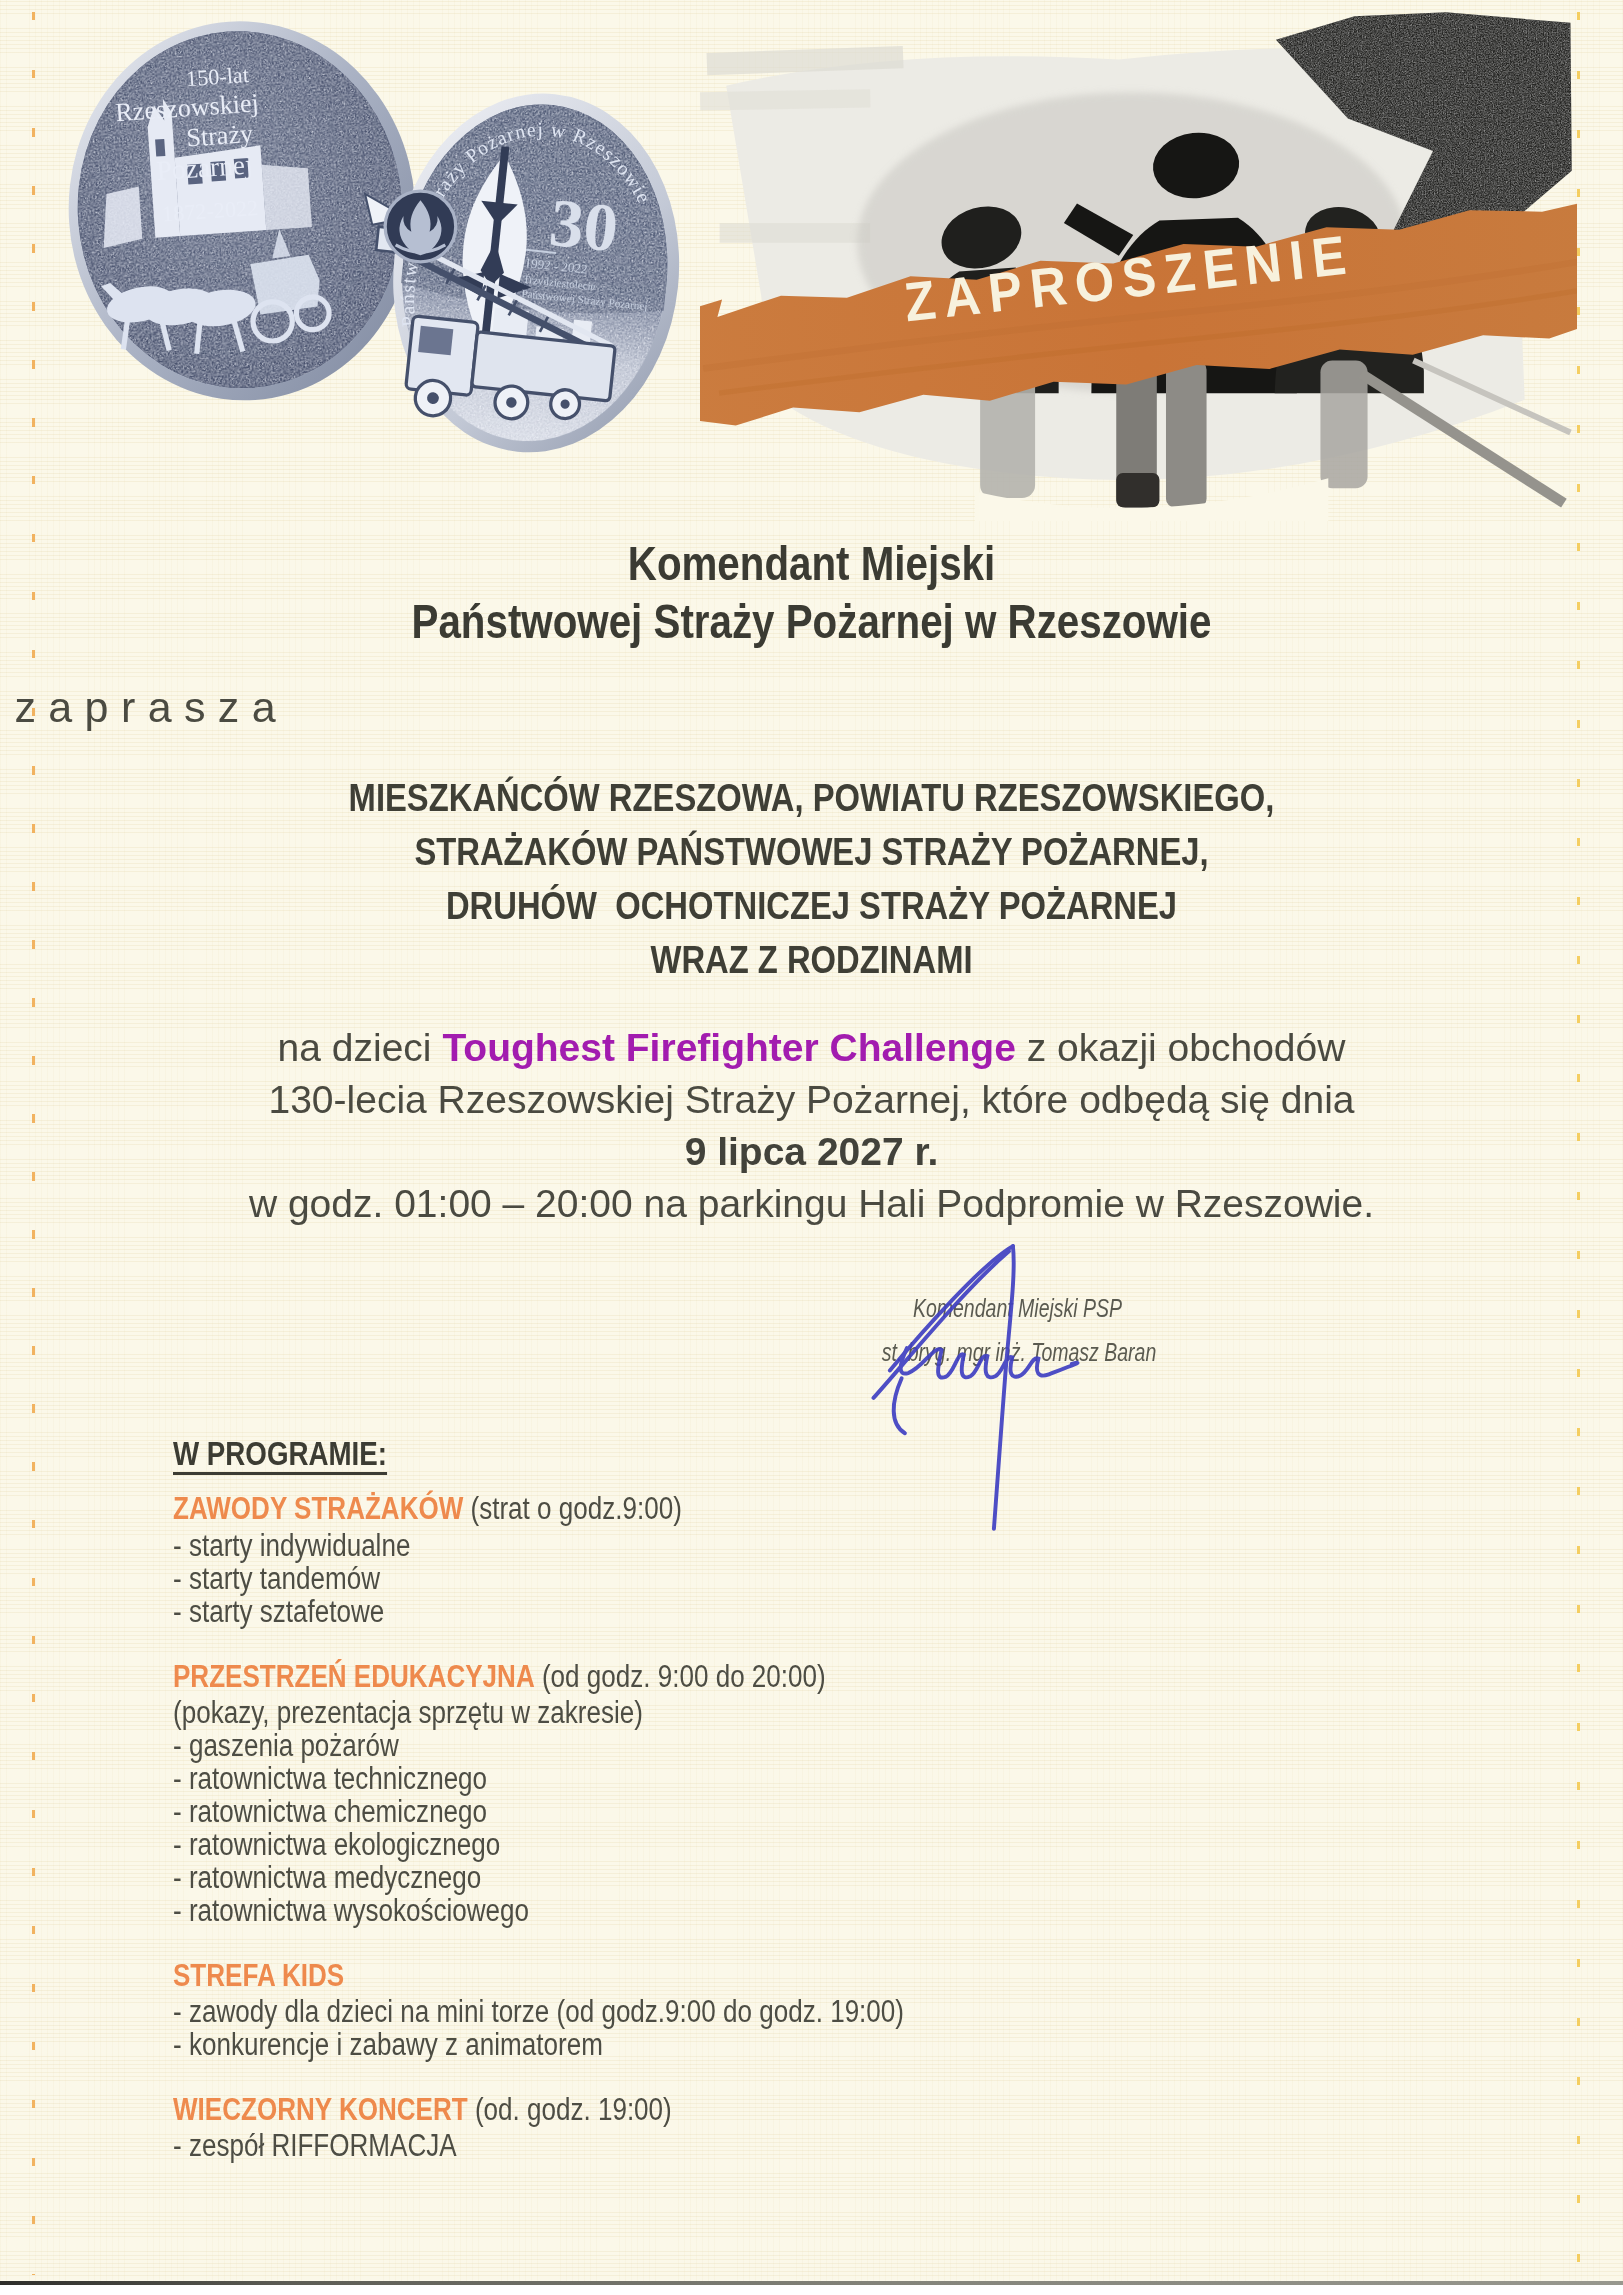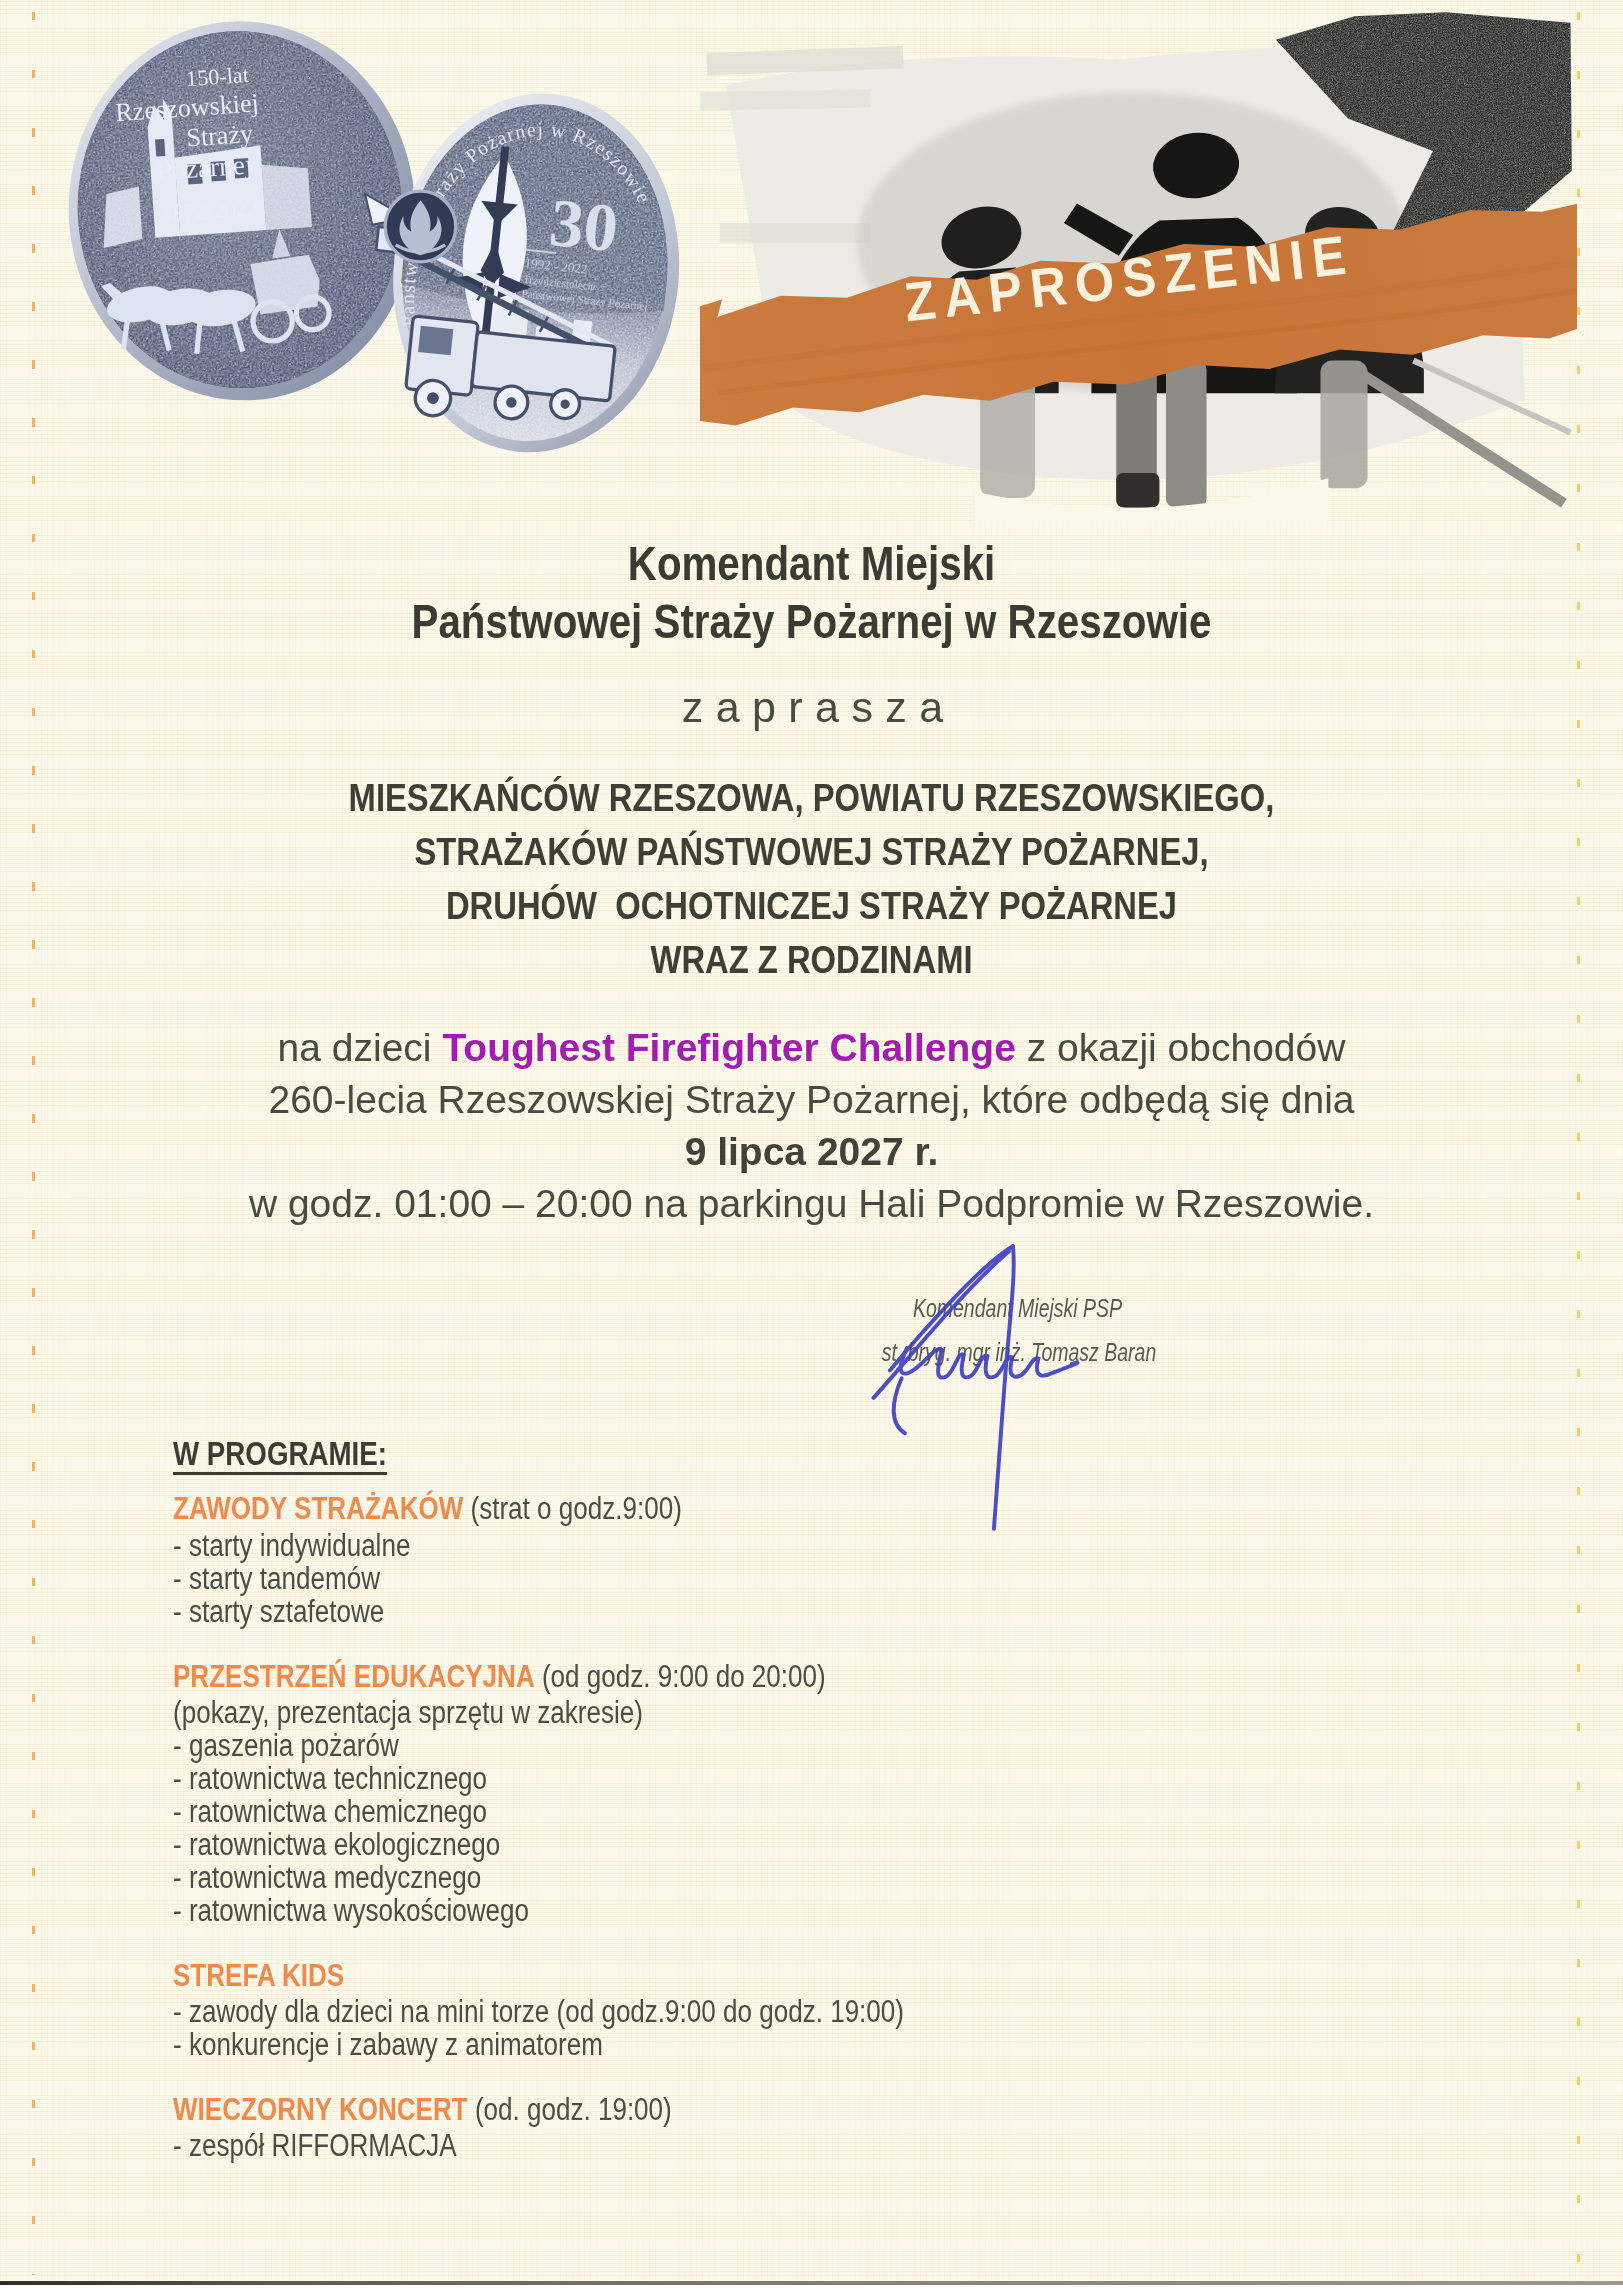--- a/index.html
+++ b/index.html
@@ -32,21 +32,21 @@
   .banner{position:absolute;left:700px;top:6.5px;width:877px;height:514px;}
 
   .title-block{
     position:absolute;left:0;right:0;top:535px;
     text-align:center;color:#3b3b33;
     font-size:48px;font-weight:bold;line-height:58px;
     transform:scaleX(.84);
   }
   .zaprasza{
     position:absolute;left:2px;right:0;top:683px;
-    text-align:center;color:#4b4b42;
+    color:#4b4b42;
     font-size:43px;font-weight:400;letter-spacing:12.4px;text-indent:12.4px;
   }
   .addressees{
     position:absolute;left:0;right:0;top:771px;
     text-align:center;color:#3f3f36;
     font-size:39px;font-weight:bold;line-height:54px;
     transform:scaleX(.84);white-space:pre;
   }
   .details{
     position:absolute;left:0;right:0;top:1022px;
@@ -311,21 +311,21 @@
     <div>Komendant Miejski</div>
     <div>Państwowej Straży Pożarnej w Rzeszowie</div>
   </div>
 
   <div class="zaprasza">zaprasza</div>
 
   <div class="addressees" id="addressees"><div>MIESZKAŃCÓW RZESZOWA, POWIATU RZESZOWSKIEGO,</div><div>STRAŻAKÓW PAŃSTWOWEJ STRAŻY POŻARNEJ,</div><div>DRUHÓW  OCHOTNICZEJ STRAŻY POŻARNEJ</div><div>WRAZ Z RODZINAMI</div></div>
 
   <div class="details">
     <div><span>na dzieci </span><b>Toughest Firefighter Challenge</b><span> z okazji obchodów</span></div>
-    <div>260-lecia Rzeszowskiej Straży Pożarnej, które odbędą się dnia</div>
+    <div>130-lecia Rzeszowskiej Straży Pożarnej, które odbędą się dnia</div>
     <div style="font-weight:bold;color:#42423a;">9 lipca 2027 r.</div>
     <div>w godz. 01:00 – 20:00 na parkingu Hali Podpromie w Rzeszowie.</div>
   </div>
 
   <div class="sig-role">Komendant Miejski PSP</div>
   <div class="sig-name">st. bryg. mgr inż. Tomasz Baran</div>
   <svg class="sig-ink" viewBox="0 0 660 460" xmlns="http://www.w3.org/2000/svg">
     <g fill="none" stroke="#4040c2" stroke-width="6" stroke-linecap="round" opacity=".92">
       <path d="M70 210 C 120 150, 212 46, 258 20"></path>
       <path d="M45 252 C 92 200, 182 88, 252 28"></path>

